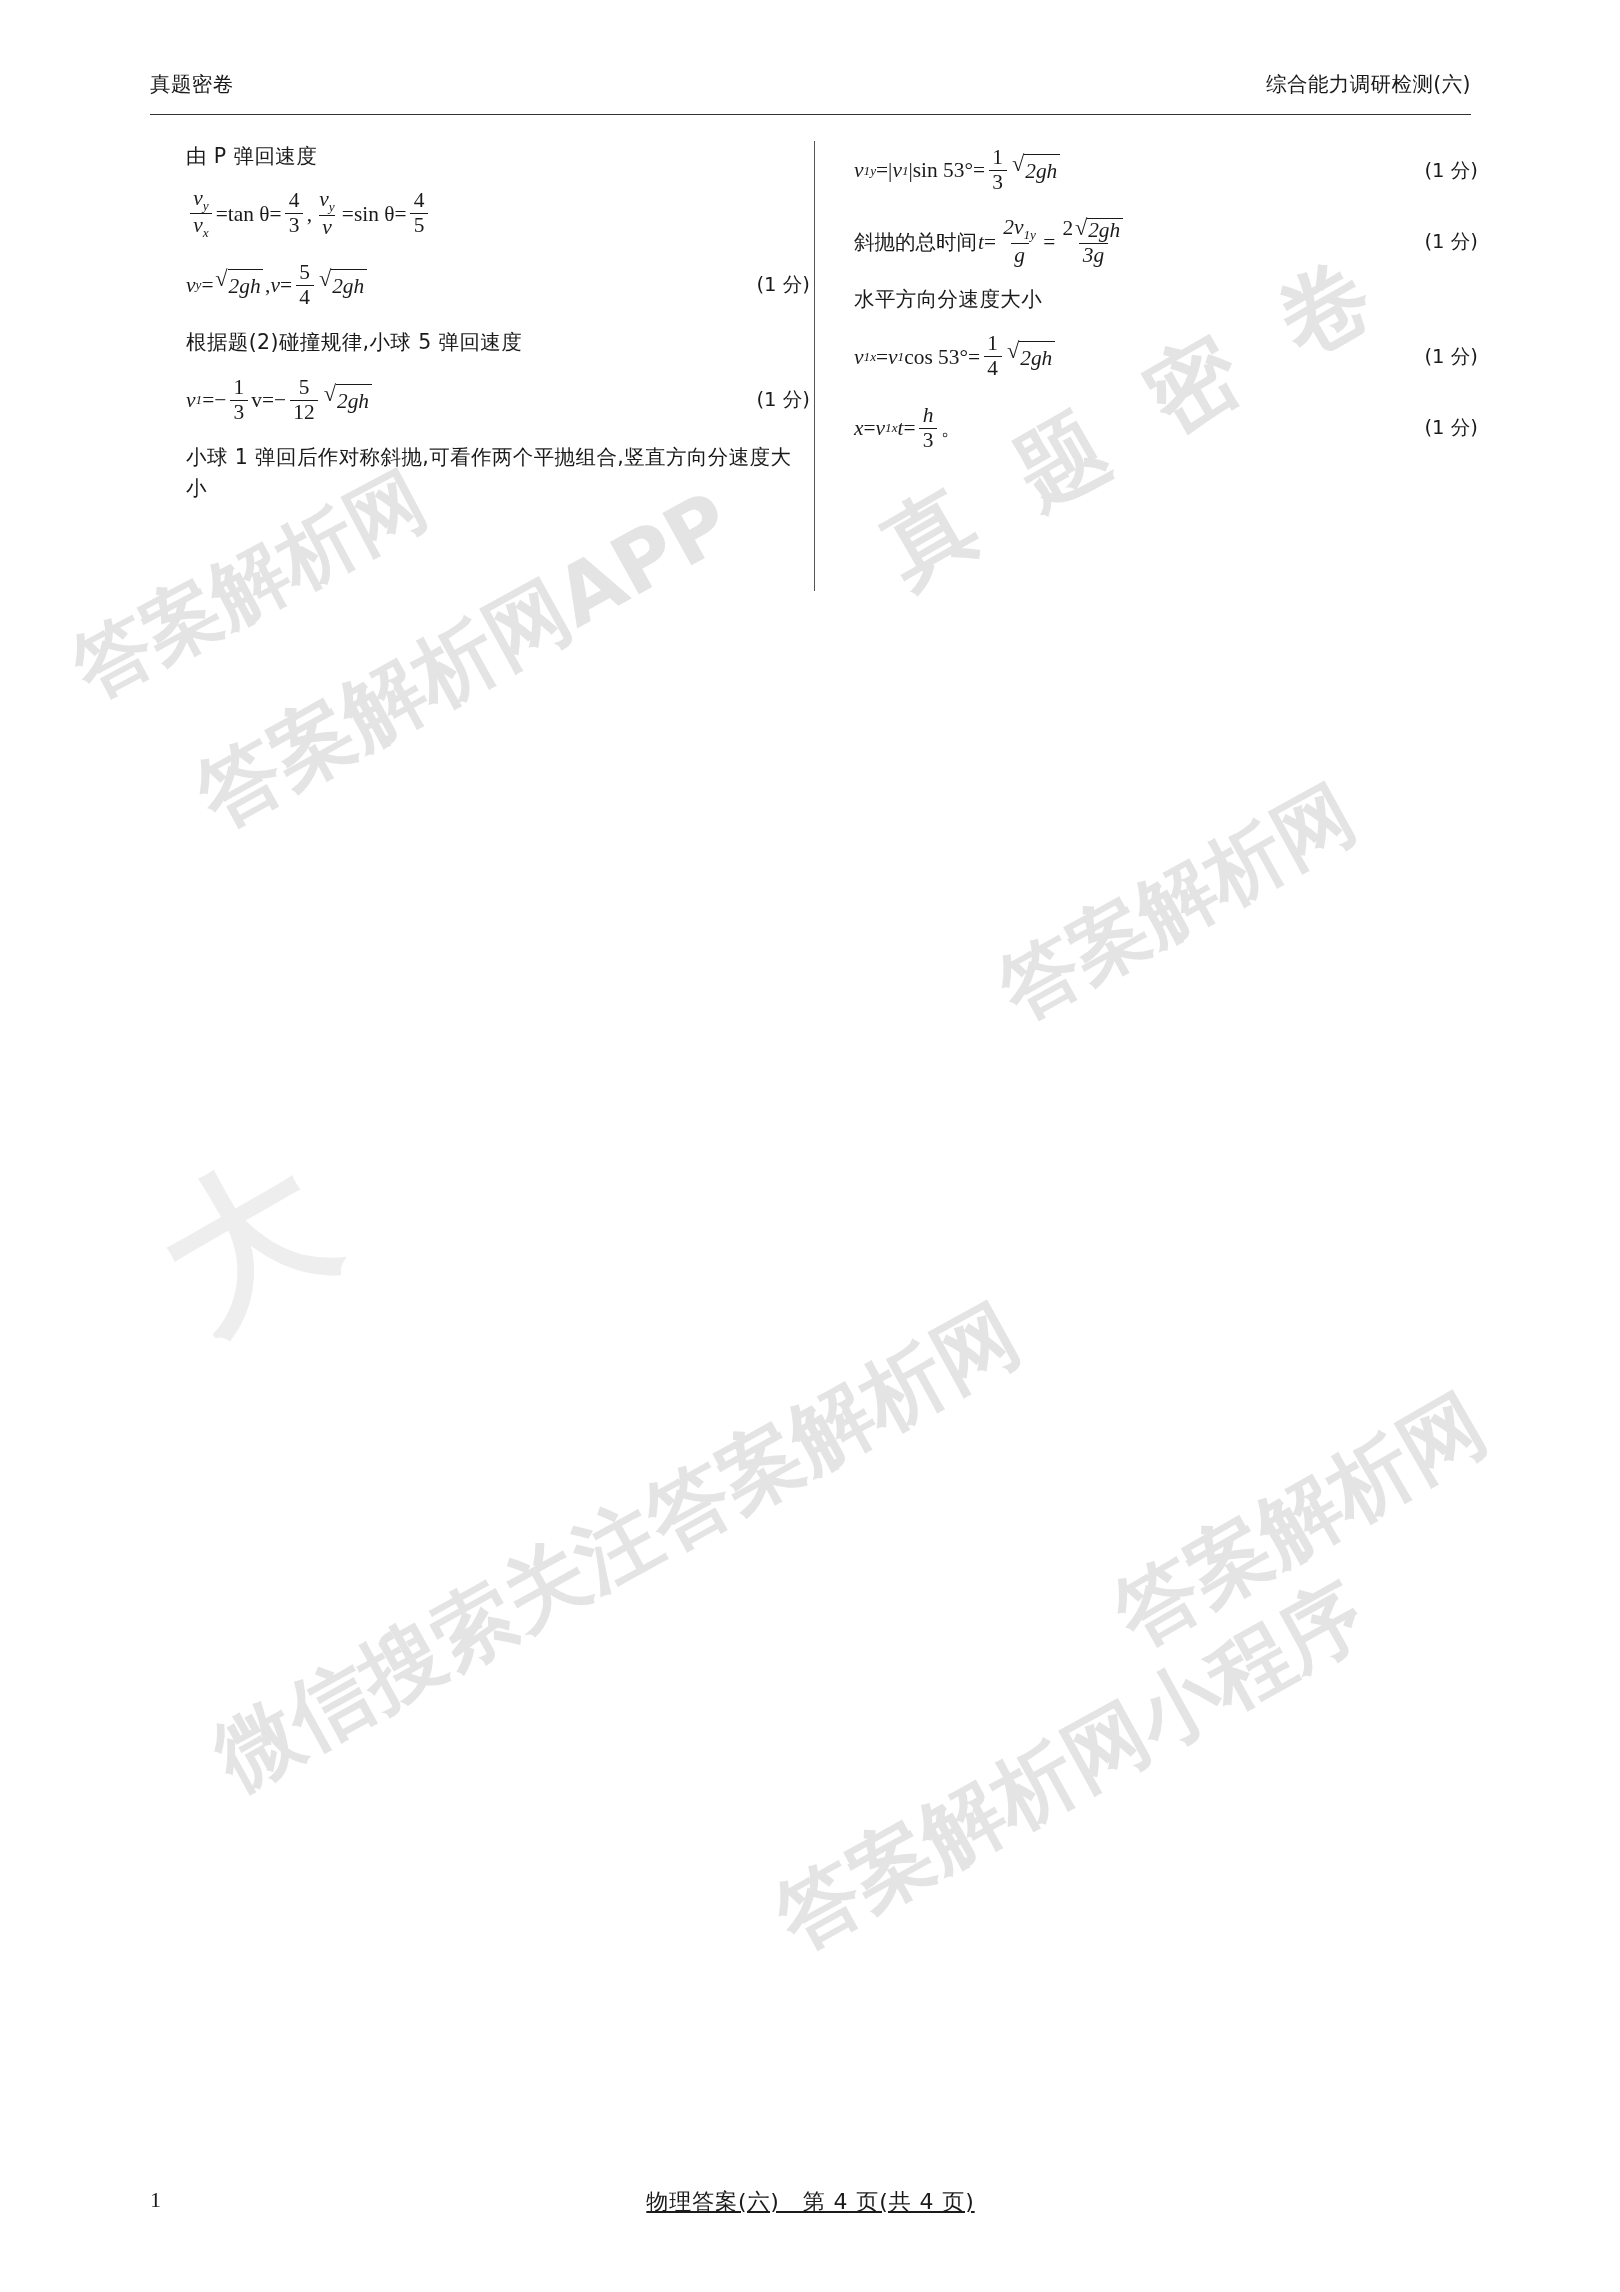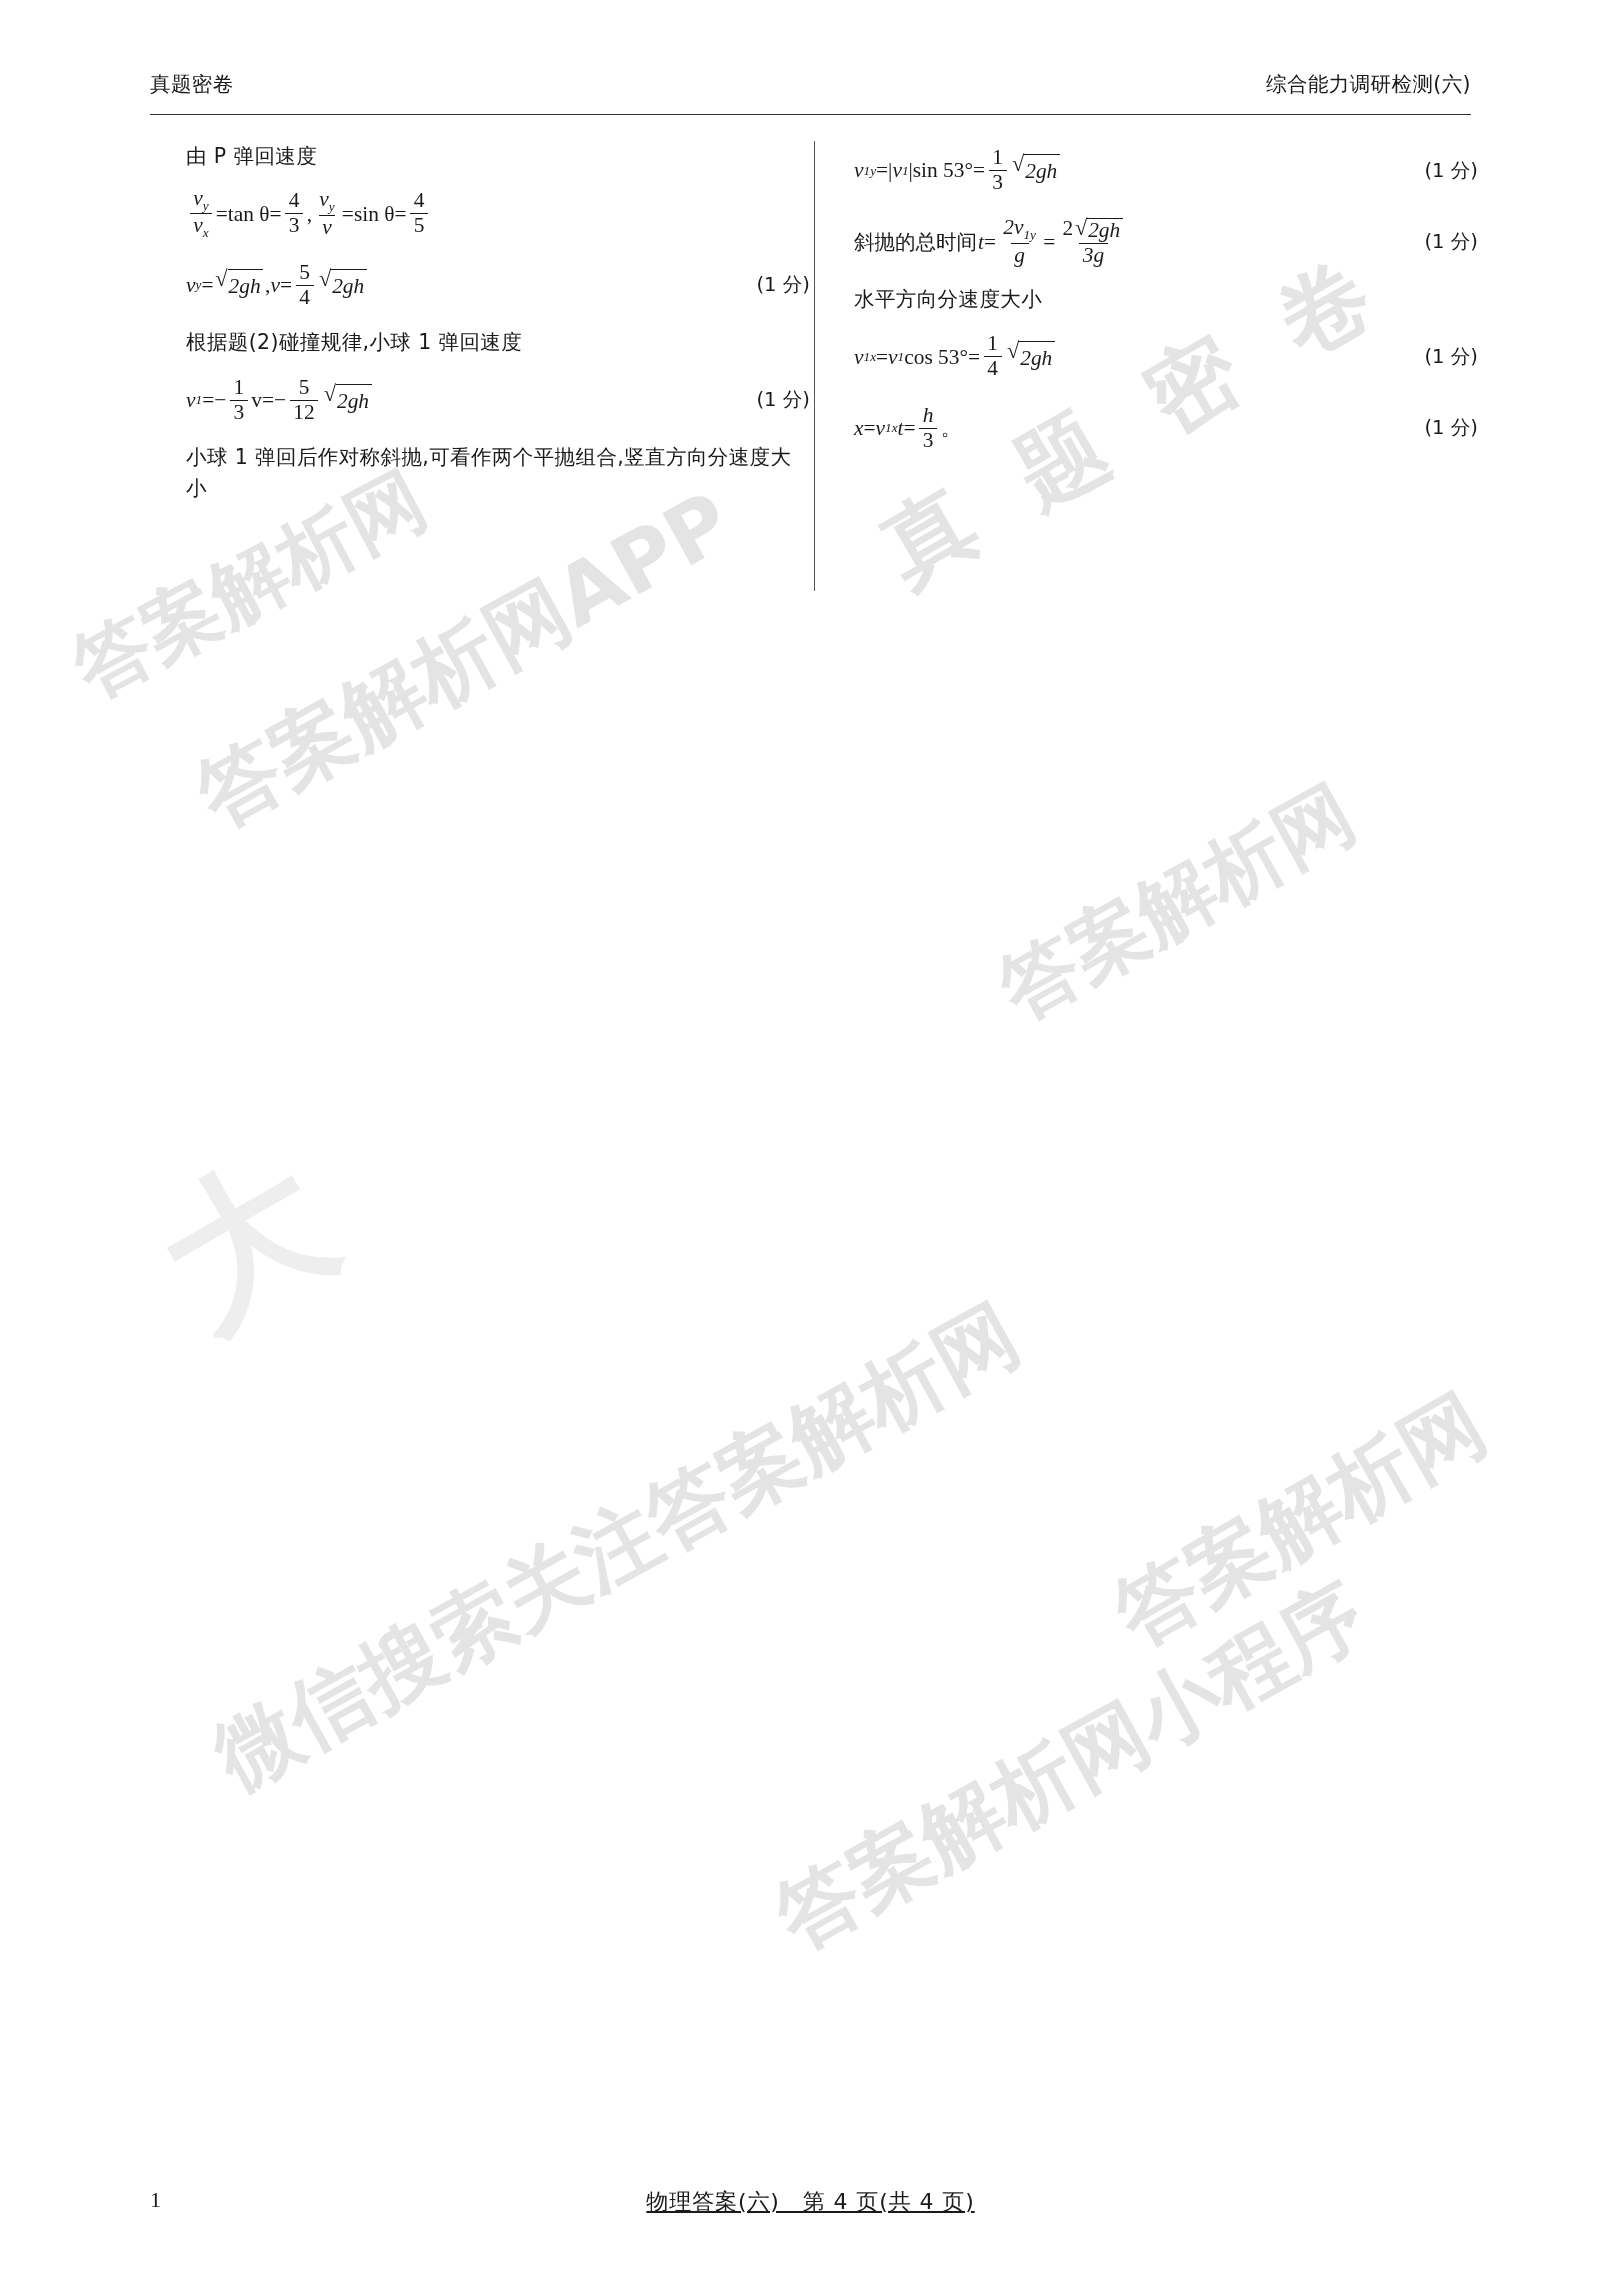--- a/index.html
+++ b/index.html
@@ -277,21 +277,21 @@
           <span class="num">5</span>
           <span class="den">4</span>
         </span>
         <span class="sqrt">
           <span class="sym">√</span>
             <span class="rad"><i class="var">2gh</i></span>
         </span>
         <span class="mark">(1 分)</span>
       </div>
 
-      <div class="line cjk">根据题(2)碰撞规律,小球 1 弹回速度</div>
+      <div class="line cjk">根据题(2)碰撞规律,小球 5 弹回速度</div>
 
       <div class="line mathline tall">
         <i class="var">v</i>
           <span class="sub">1</span>
         <span>=−</span>
         <span class="frac">
           <span class="num">1</span>
           <span class="den">3</span>
         </span>
         <span>v=−</span>

